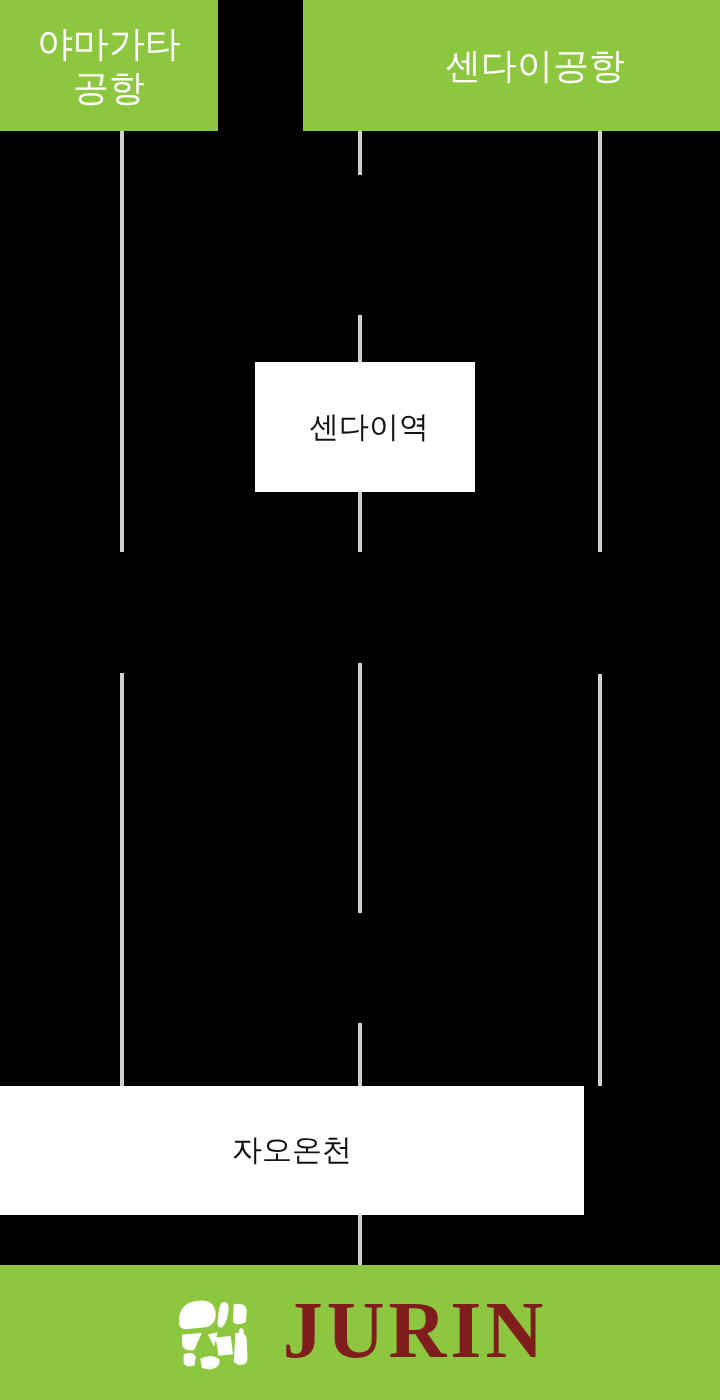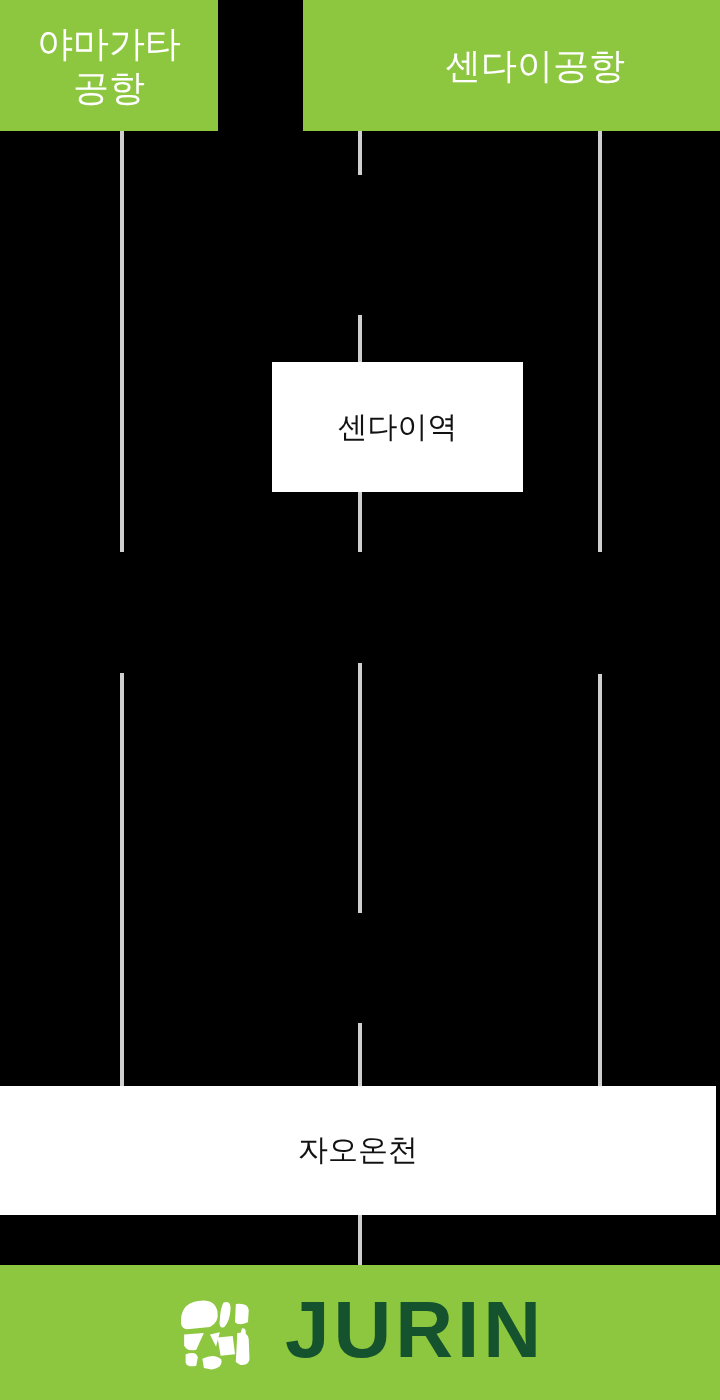--- a/index.html
+++ b/index.html
@@ -39,50 +39,50 @@
   
   .wbox {
     position:absolute;
     background:#ffffff;
     color:#121212;
     display:flex; align-items:center; justify-content:center;
     text-align:center;
     font-size:30px;
     z-index:2;
   }
-  #sendai-station   { left:272px; top:362px; width:251px; height:130px; }
+  #sendai-station   { left:255px; top:362px; width:212px; height:130px;padding-left:8px; }
   #yamagata-station { left:255px; top:722px; width:211px; height:131px; }
 
   
   .band {
     position:absolute;
-    left:0; top:1086px; width:716px; height:129px;
+    left:0; top:1086px; width:584px; height:129px;
     background:#ffffff;
     color:#121212;
     display:flex; align-items:center; justify-content:center;
     font-size:30px;
     z-index:2;
   }
 
   
   .footer {
     position:absolute;
     left:0; top:1265px; width:720px; height:135px;
     background:#8dc63f;
     display:flex; align-items:center; justify-content:center;
     gap:34px;
     z-index:2;
   }
   .brand {
-    font-family:Liberation Sans, sans-serif;
+    font-family:Liberation Serif, serif;
     font-weight:700;
     font-size:80px;
     letter-spacing:4px;
     line-height:1;
-    color:#14532d;
+    color:#7f1d1d;
     padding-bottom:6px;
   }
   .logo-svg { display:block; }
 </style>
 </head>
 <body>
 
 <div class="canvas">
 
   <div class="vline x-left" style="top:131px;  height:421px;"></div>

